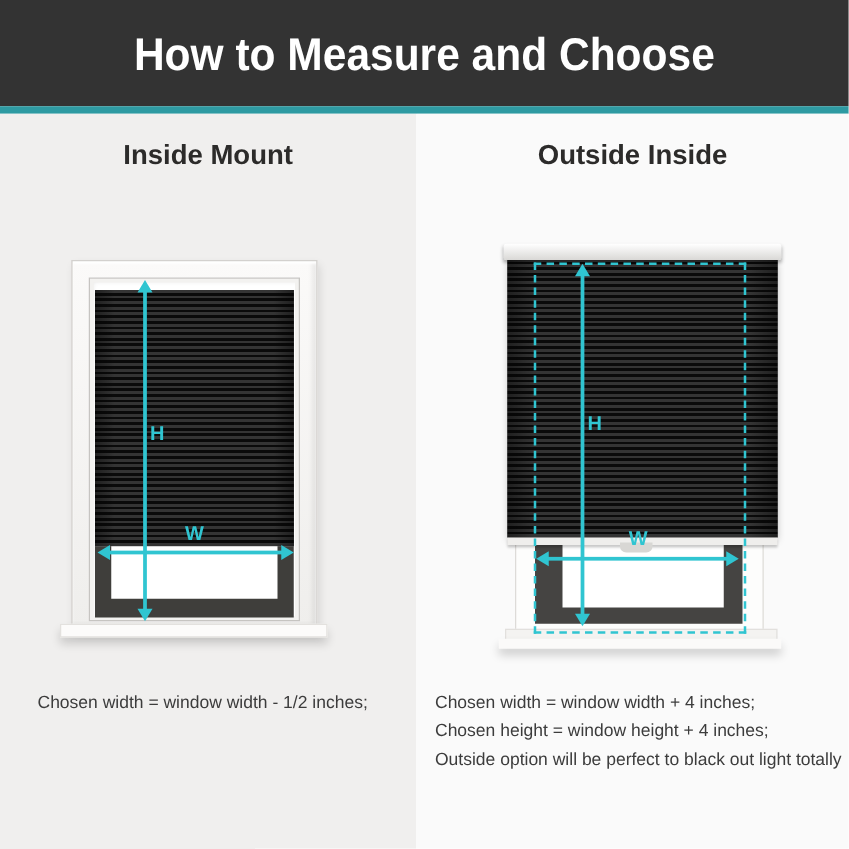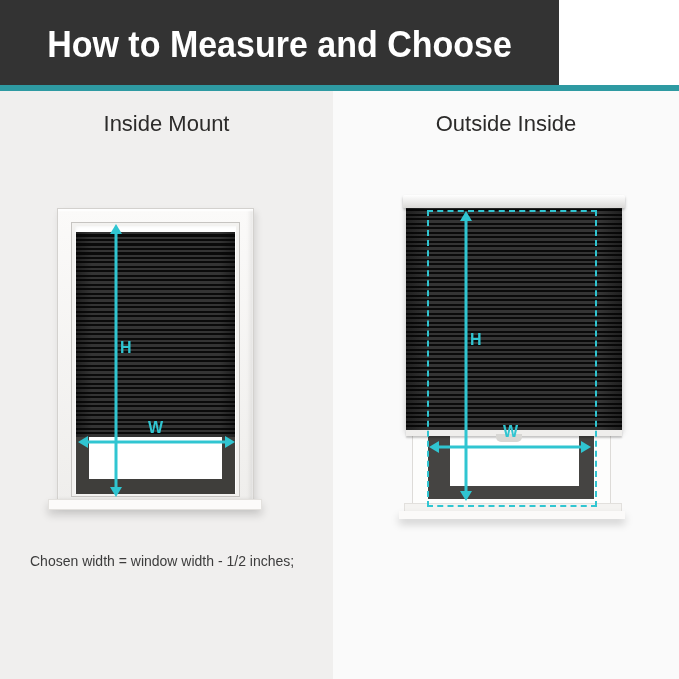--- a/index.html
+++ b/index.html
@@ -1,30 +1,30 @@
 <!DOCTYPE html>
 <html style="--banner-bg: #333333; --banner-text: #ffffff; --accent-teal: #2e9aa2; --arrow-cyan: #30c5d1; --left-panel-bg: #f0efee; --right-panel-bg: #fafafa; --blind-dark: #111111; --note-text: #3c3c3c;"><head>
 <meta charset="utf-8">
 <style>
   html,body{margin:0;padding:0;}
   body{font-family:"Liberation Sans","DejaVu Sans",sans-serif;background:#fff;}
   .page{position:relative;width:679px;height:679px;overflow:hidden;background:#fff;}
 
   
-  .banner{position:absolute;left:0;top:0;width:559px;height:85px;background:var(--banner-bg);}
+  .banner{position:absolute;left:0;top:0;width:679px;height:85px;background:var(--banner-bg);}
   .banner h1{margin:0;height:85px;line-height:88px;text-align:center;color:var(--banner-text);
     font-size:34px;font-weight:700;letter-spacing:0px;transform:scale(1,1.08);transform-origin:center;}
   .accent-line{position:absolute;left:0;top:85px;width:679px;height:6px;background:var(--accent-teal);}
 
   
   .panel{position:absolute;top:91px;height:588px;}
   .panel.left{left:0;width:333px;background:var(--left-panel-bg);}
   .panel.right{left:333px;width:346px;background:var(--right-panel-bg);}
   .panel h2{position:absolute;top:20px;left:0;width:100%;margin:0;text-align:center;
-    font-size:22px;font-weight:400;color:#2c2b2a;}
+    font-size:22px;font-weight:700;color:#2c2b2a;}
   .illus{position:absolute;inset:0;}
 
   
   .pleats{
     background:
       linear-gradient(90deg,rgba(0,0,0,.40),rgba(0,0,0,0) 10%,rgba(0,0,0,0) 90%,rgba(0,0,0,.40)),
       repeating-linear-gradient(180deg,#343434 0px,#343434 2.3px,#0a0a0a 2.3px,#0a0a0a 4.5px);
     background-color:var(--blind-dark);
   }
 
@@ -164,15 +164,20 @@
       <span class="mlabel ol-hlabel">H</span>
 
       <div class="harrow ol-harrow">
         <span class="tri tri-left"></span>
         <span class="hline"></span>
         <span class="tri tri-right"></span>
       </div>
       <span class="mlabel ol-wlabel">W</span>
     </div>
 
+    <div class="notes">
+      <p>Chosen width = window width + 4 inches;</p>
+      <p>Chosen height = window height + 4 inches;</p>
+      <p>Outside option will be perfect to black out light totally</p>
+    </div>
   </section>
 
 </div>
 
 </body></html>

